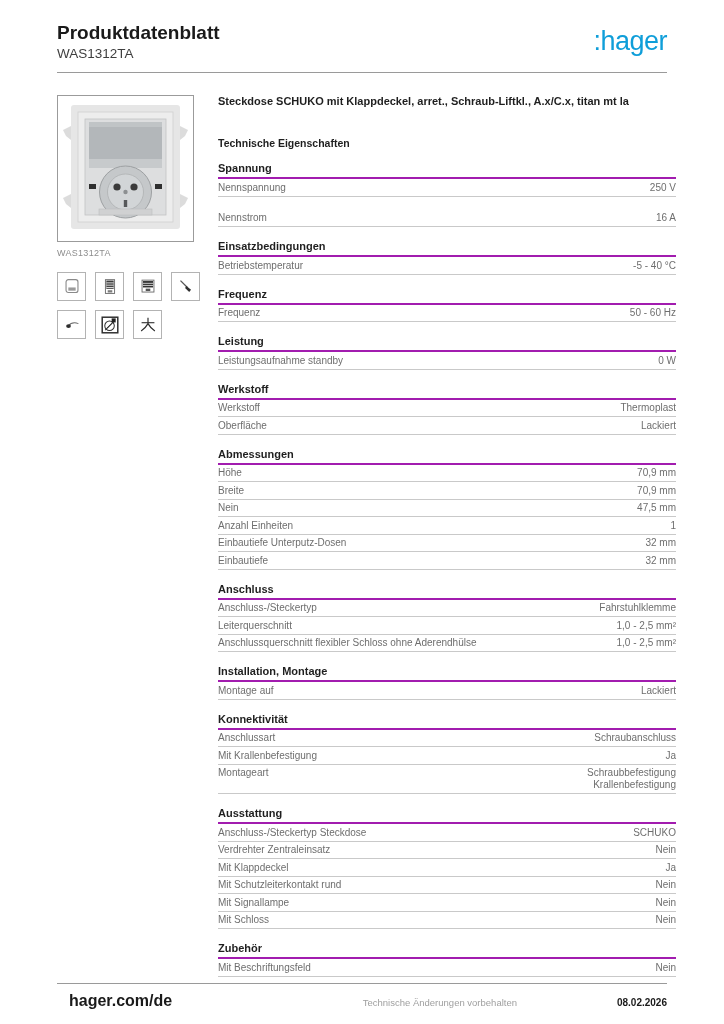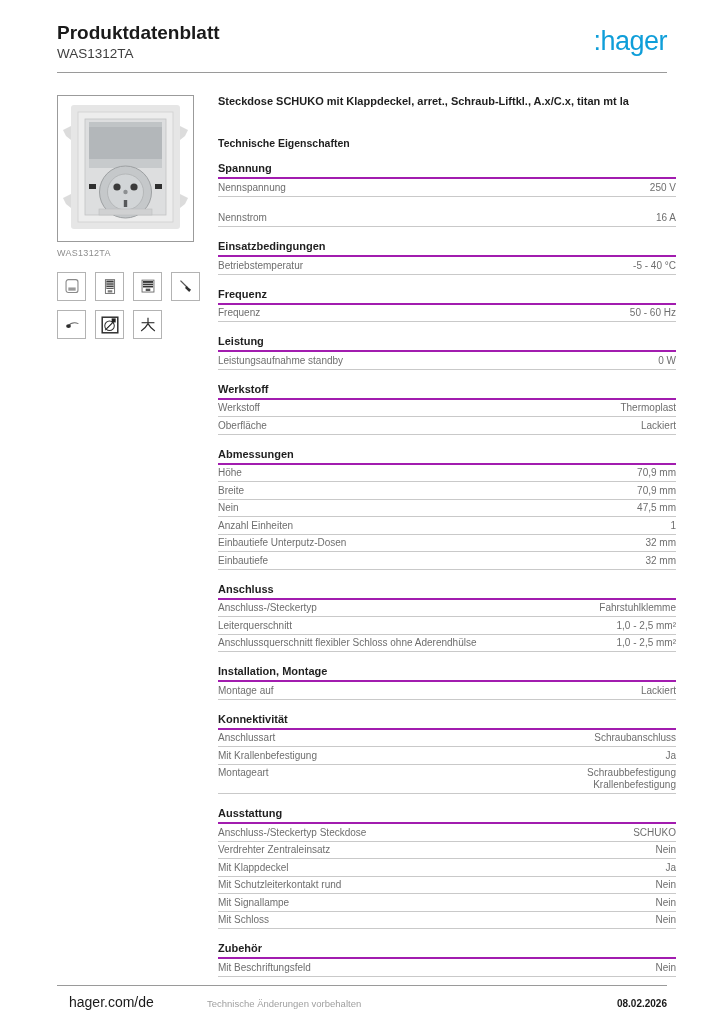--- a/index.html
+++ b/index.html
@@ -35,22 +35,22 @@
                         padding-bottom:3px; border-bottom:2px solid #a21caf; }
   .spec-row { display:flex; justify-content:space-between; align-items:flex-start;
               padding:2.5px 0 2px 0; border-bottom:1px solid #c9c9c9; }
   .spec-label { font-size:10px; color:#6e6e6e; line-height:1.2; padding-right:10px; }
   .spec-value { font-size:10px; color:#6e6e6e; line-height:1.2; text-align:right;
                 white-space:pre-line; }
   
   .footer { position:absolute; left:57px; right:57px; bottom:14px;
             border-top:1px solid #9a9a9a; padding-top:8px;
             display:flex; align-items:baseline; }
-  .footer-left  { font-size:14px; font-weight:normal; color:#1a1a1a; width:150px;padding-left:12px; }
-  .footer-center{ font-size:9.5px; color:#9f9f9f; flex:1; text-align:left; }
+  .footer-left  { font-size:16px; font-weight:bold; color:#1a1a1a; width:150px;padding-left:12px; }
+  .footer-center{ font-size:9.5px; color:#9f9f9f; flex:1; text-align:right; }
   .footer-right { font-size:10px; font-weight:bold; color:#1a1a1a; width:150px; text-align:right; }
 </style>
 </head>
 <body>
 
 <div class="page">
 
   <div class="header">
     <div>
       <div class="doc-type">Produktdatenblatt</div>

